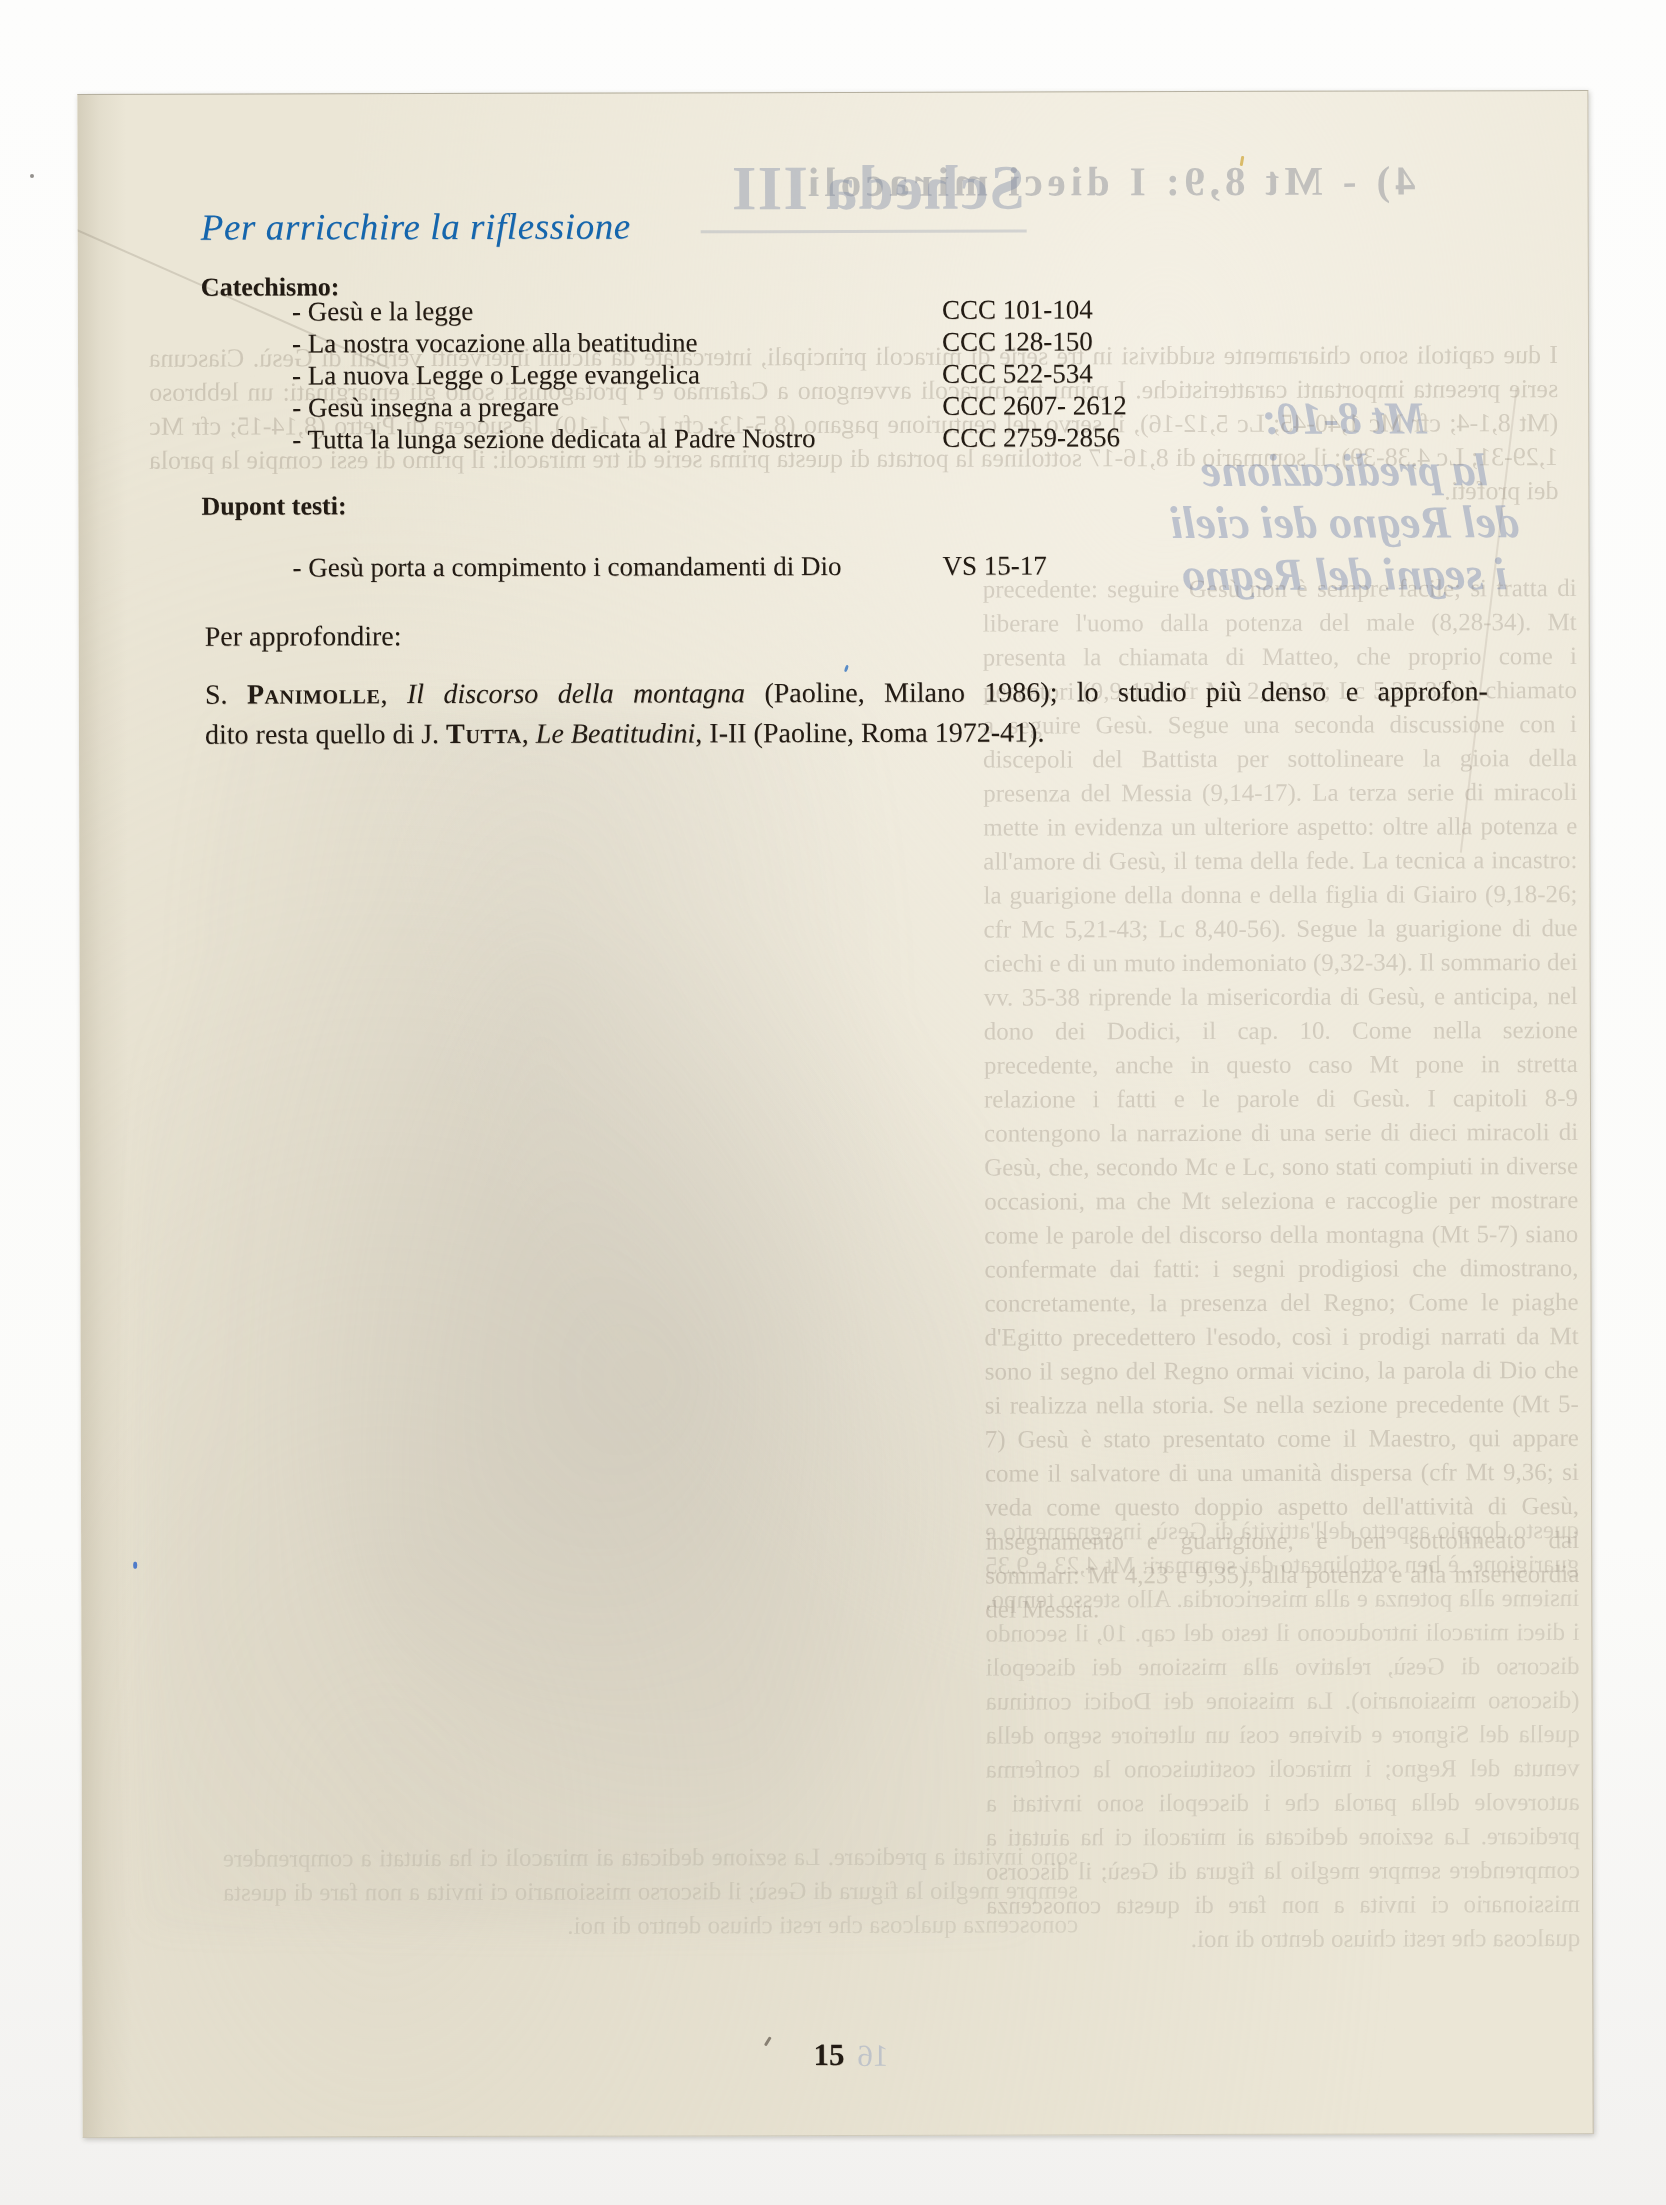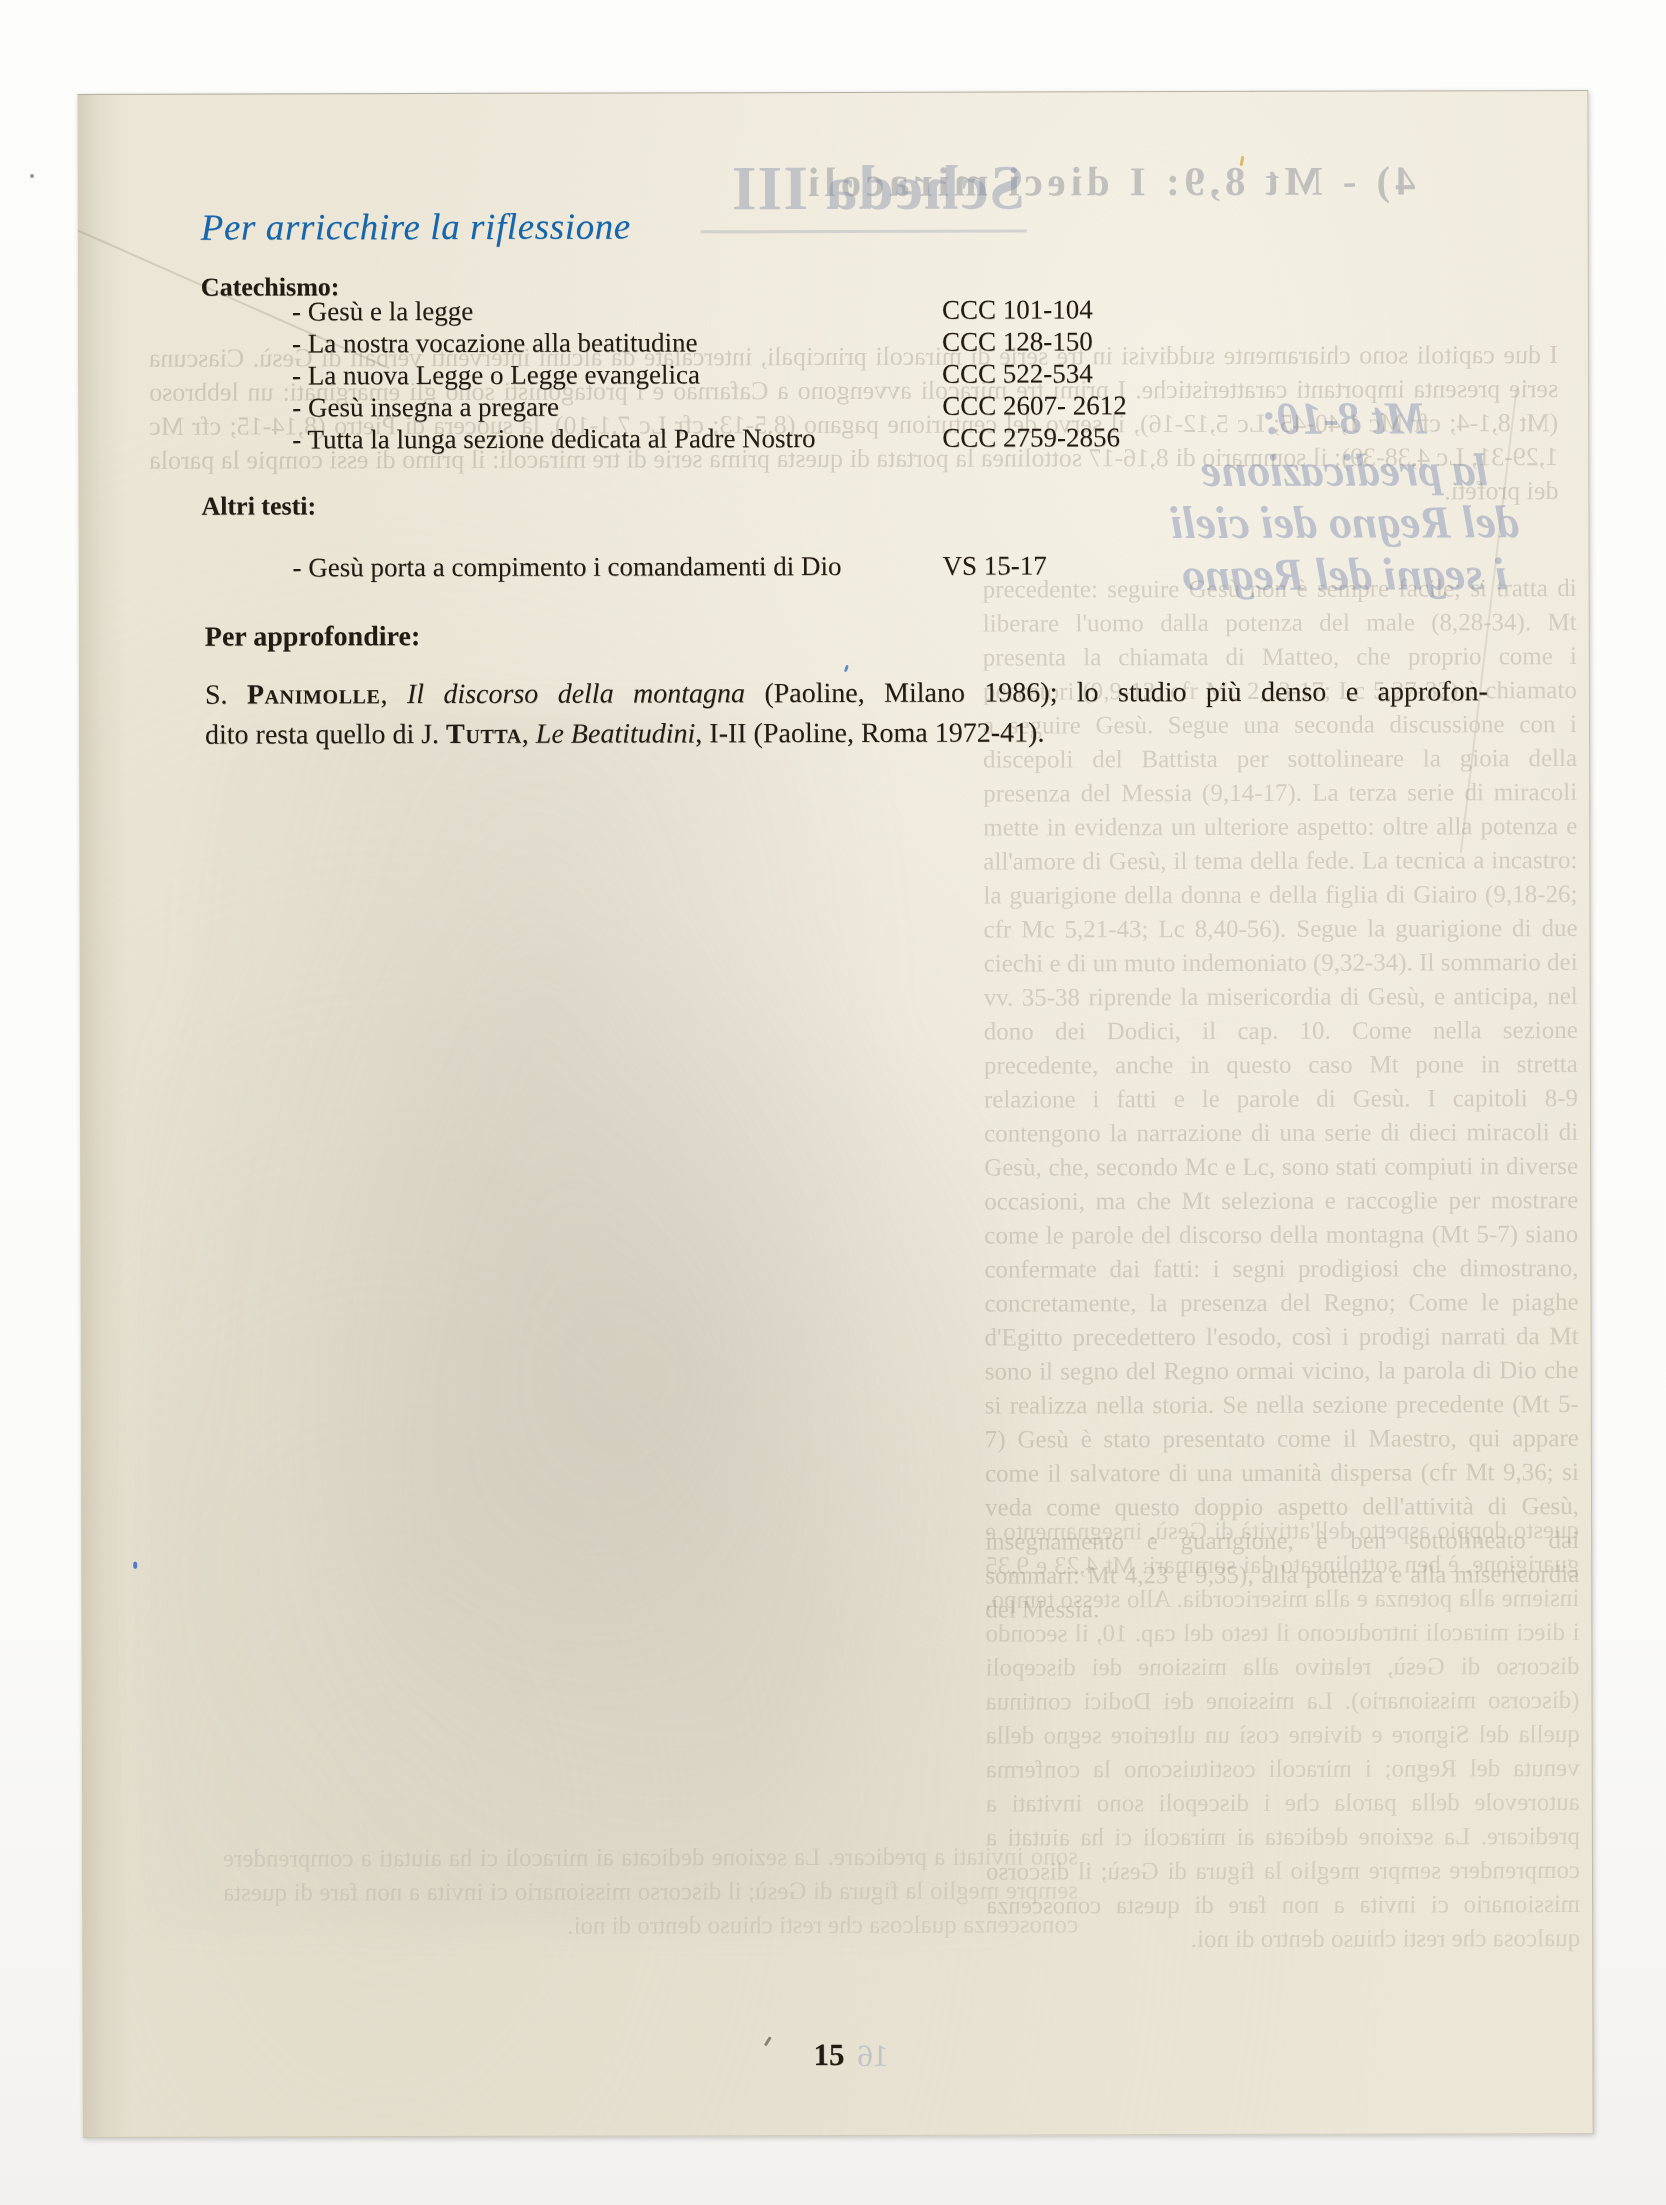--- a/index.html
+++ b/index.html
@@ -82,21 +82,21 @@
   .ink{color:#221b14;text-shadow:0.4px 0.6px 0.4px rgba(70,48,25,0.28);}
   .main-heading{
     position:absolute;left:123px;top:111px;
     font-size:37px;font-style:italic;font-weight:500;
     color:#1566ad;text-shadow:0.3px 0.5px 0.5px rgba(20,80,150,0.30);
     white-space:nowrap;letter-spacing:0.6px;
   }
   .sec-title{position:absolute;left:123px;font-size:26px;font-weight:bold;white-space:nowrap;}
   .t-catechismo{top:178px;}
   .t-altri{top:397px;}
-  .t-approfondire{top:526px;font-weight:bold;font-size:28px;left:126px;}
+  .t-approfondire{top:526px;font-weight:normal;font-size:28px;left:126px;}
   .ref-list{position:absolute;left:214px;top:202px;width:1236px;}
   .ref-list2{position:absolute;left:214px;top:458px;width:1236px;}
   .ref-row{display:flex;height:32px;font-size:27px;white-space:nowrap;}
   .ref-row .lbl{width:650px;flex:none;}
   .ref-row .ref{flex:none;text-align:right;}
   .para-line{position:absolute;left:126px;width:1283px;font-size:28px;white-space:nowrap;}
   .para-justify{white-space:normal;text-align:justify;text-align-last:justify;}
   .p1{top:584px;}
   .p2{top:624px;}
   .seg-smallcaps{font-variant:small-caps;letter-spacing:0.6px;font-weight:bold;}
@@ -155,21 +155,21 @@
     <div class="ref-row ink">
       <span class="lbl">- Gesù insegna a pregare</span>
       <span class="ref">CCC 2607- 2612</span>
     </div>
     <div class="ref-row ink">
       <span class="lbl">- Tutta la lunga sezione dedicata al Padre Nostro</span>
       <span class="ref">CCC 2759-2856</span>
     </div>
   </div>
 
-  <div class="sec-title t-altri ink">Altri testi:</div>
+  <div class="sec-title t-altri ink">Dupont testi:</div>
 
   <div class="ref-list2">
     <div class="ref-row ink">
       <span class="lbl">- Gesù porta a compimento i comandamenti di Dio</span>
       <span class="ref">VS 15-17</span>
     </div>
   </div>
 
   <div class="sec-title t-approfondire ink">Per approfondire:</div>
 

